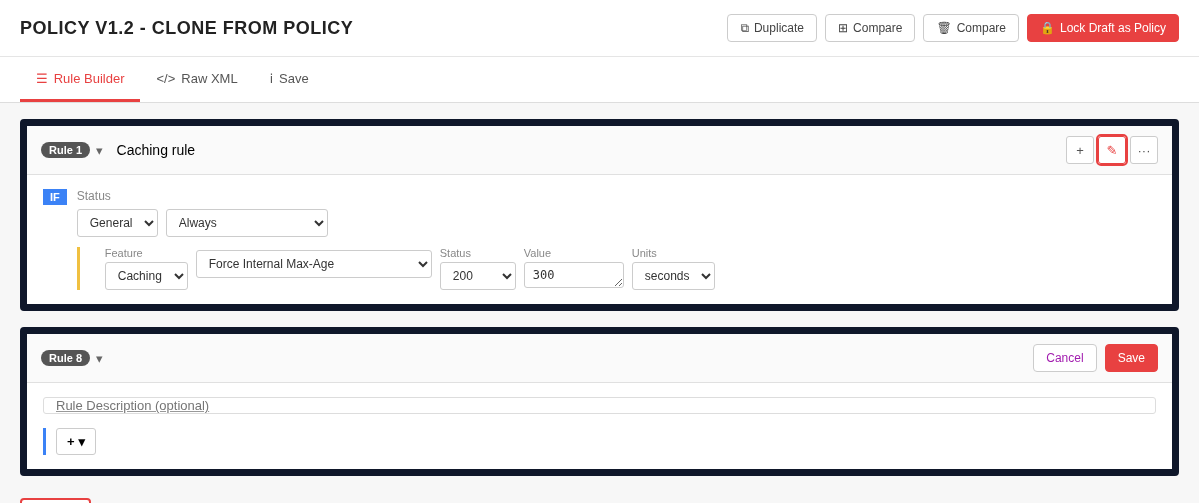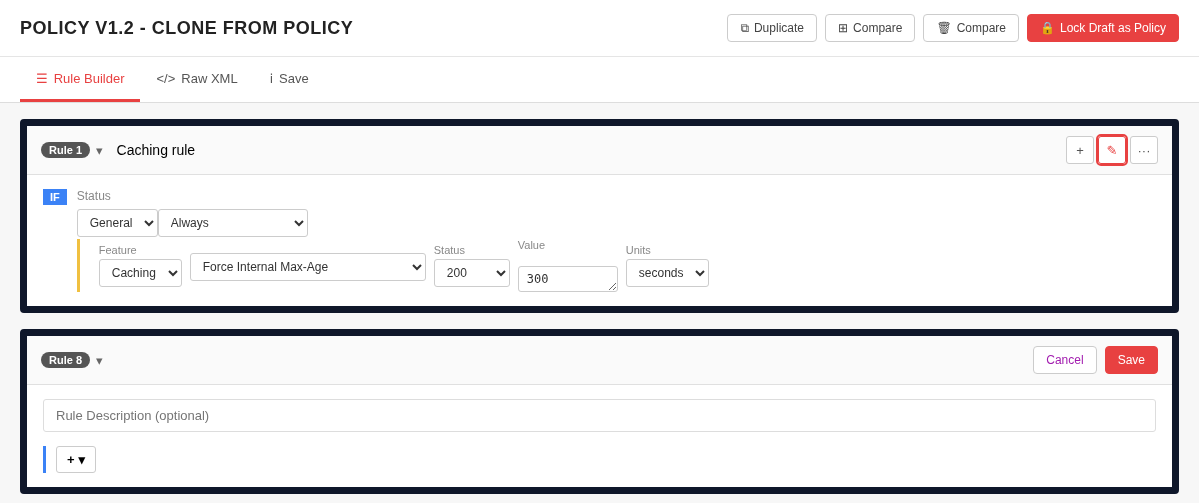--- a/index.html
+++ b/index.html
@@ -143,27 +143,28 @@
       border-radius: 0;
       margin-top: 20px;
     }
     .match-label {
       font-size: 12px;
       color: #888;
       margin-bottom: 6px;
     }
     .condition-row {
       display: flex;
-      margin-bottom: 2px;
+      gap: 8px;
+      margin-bottom: 10px;
     }
     .feature-row {
       display: flex;
       gap: 8px;
-      align-items: center;
-      padding-left: 19px;
+      align-items: flex-start;
+      padding-left: 25px;
       border-left: 3px solid #f0c040;
     }
     .field-group {
       display: flex;
       flex-direction: column;
       gap: 3px;
     }
     .field-label {
       font-size: 11px;
       color: #888;
@@ -171,21 +172,21 @@
     select, input[type="text"], textarea {
       border: 1px solid #ccc;
       border-radius: 3px;
       padding: 5px 8px;
       font-size: 12px;
       color: #333;
       background: #fff;
     }
     select { appearance: auto; }
     input[type="text"] { width: 80px; }
-    .value-input { width: 100px; resize: vertical; margin-top: 12px; }
+    .value-input { width: 100px; resize: vertical; }
 
     .rule2-body {
       padding: 14px 16px;
     }
     .rule-description-input {
       width: 100%;
       padding: 8px 12px;
       border: 1px solid #ddd;
       border-radius: 3px;
       font-size: 13px;
@@ -292,21 +293,21 @@
       <div class="if-block">
         <div>
           <span class="if-label">IF</span>
         </div>
         <div style="flex:1;">
           <div class="match-label">Status</div>
           <div class="condition-row">
             <select>
               <option>General</option>
             </select>
-            <select style="width:150px;">
+            <select style="width:162px;">
               <option>Always</option>
             </select>
           </div>
           <div class="feature-row">
             <div class="field-group">
               <span class="field-label">Feature</span>
               <select>
                 <option>Caching</option>
               </select>
             </div>
@@ -343,21 +344,21 @@
     <div class="rule-header">
       <span class="rule-badge">Rule 8</span>
       <span class="rule-chevron">▾</span>
       <div style="flex:1;"></div>
       <div class="rule2-header-right">
         <button class="btn btn-cancel">Cancel</button>
         <button class="btn btn-save">Save</button>
       </div>
     </div>
     <div class="rule2-body">
-      <input type="text" class="rule-description-input" style="width: 100%; padding: 8px 12px; border: 1px solid rgb(221, 221, 221); border-radius: 3px; font-size: 13px; color: rgb(153, 153, 153); display: block; margin-bottom: 14px;" placeholder="Rule Description (optional)">
+      <input type="text" class="rule-description-input" style="width: 100%; padding: 0 12px; border: 1px solid rgb(221, 221, 221); border-radius: 3px; font-size: 13px; color: rgb(153, 153, 153); display: block; margin-bottom: 14px; text-decoration: underline;" placeholder="Rule Description (optional)">
       <div style="border-left: 3px solid #3b82f6; padding-left: 10px;">
         <button class="add-condition-btn">
           <span>+</span>
           <span>▾</span>
         </button>
       </div>
     </div>
   </div>
 
   

